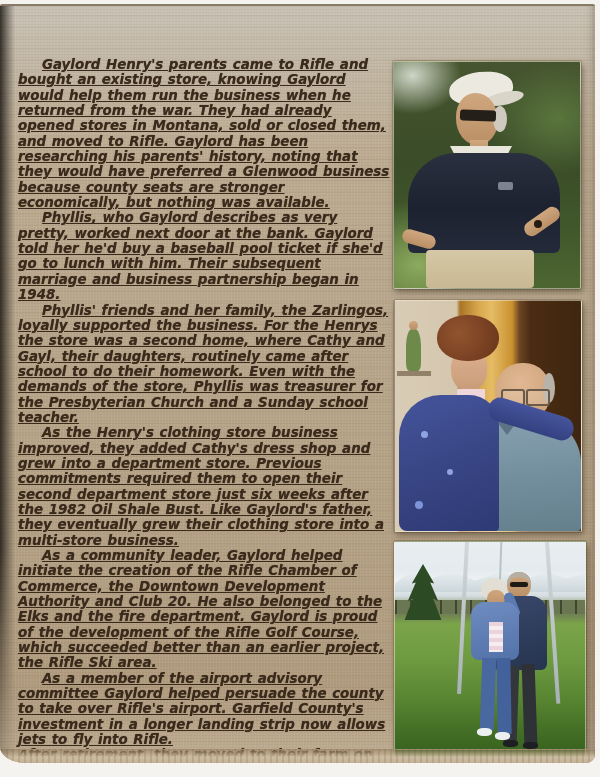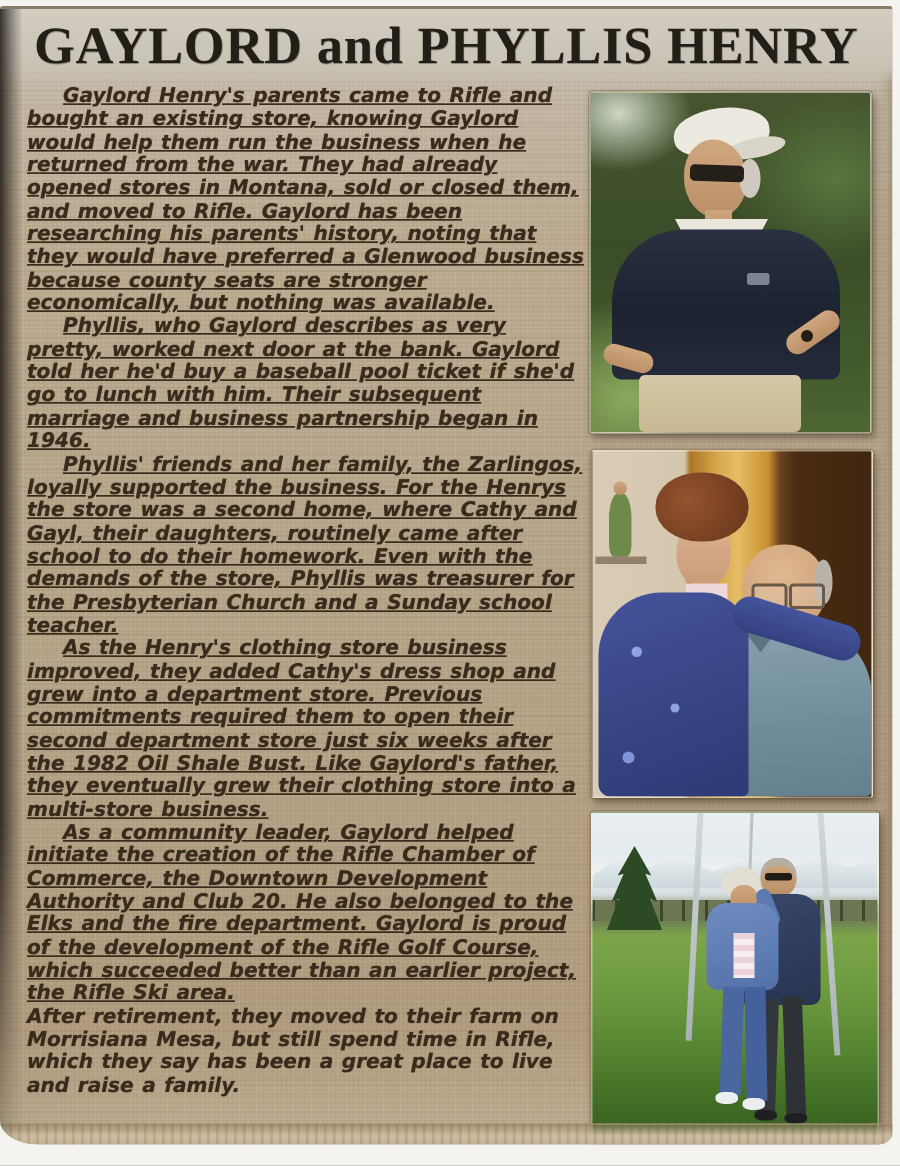--- a/index.html
+++ b/index.html
@@ -88,30 +88,28 @@
     left:394px;top:535px;width:190px;height:216px;
     background:linear-gradient(180deg,#e9eef0 0%,#e4ebee 13%,#f0f3f4 19%,#d4dde0 25%,#9aa47d 29%,#6f7d55 33%,#7ba449 38%,#6d9a40 55%,#55822f 75%,#3f6b24 90%,#36611e 100%);
   }
   .skin{background:linear-gradient(180deg,#cfa77f,#ba8f66);}
 </style>
 </head>
 <body>
 
 <div class="page">
 
-  <div class="title-band">
-    <span class="page-title">GAYLORD and PHYLLIS HENRY</span>
-  </div>
 
   <div class="copy">
     <p class="ind">Gaylord Henry's parents came to Rifle and bought an existing store, knowing Gaylord would help them run the business when he returned from the war. They had already opened stores in Montana, sold or closed them, and moved to Rifle. Gaylord has been researching his parents' history, noting that they would have preferred a Glenwood business because county seats are stronger economically, but nothing was available.</p>
-    <p class="ind">Phyllis, who Gaylord describes as very pretty, worked next door at the bank. Gaylord told her he'd buy a baseball pool ticket if she'd go to lunch with him. Their subsequent marriage and business partnership began in 1946.</p>
+    <p class="ind">Phyllis, who Gaylord describes as very pretty, worked next door at the bank. Gaylord told her he'd buy a baseball pool ticket if she'd go to lunch with him. Their subsequent marriage and business partnership began in 1948.</p>
     <p class="ind">Phyllis' friends and her family, the Zarlingos, loyally supported the business. For the Henrys the store was a second home, where Cathy and Gayl, their daughters, routinely came after school to do their homework. Even with the demands of the store, Phyllis was treasurer for the Presbyterian Church and a Sunday school teacher.</p>
     <p class="ind">As the Henry's clothing store business improved, they added Cathy's dress shop and grew into a department store. Previous commitments required them to open their second department store just six weeks after the 1982 Oil Shale Bust. Like Gaylord's father, they eventually grew their clothing store into a multi-store business.</p>
     <p class="ind">As a community leader, Gaylord helped initiate the creation of the Rifle Chamber of Commerce, the Downtown Development Authority and Club 20. He also belonged to the Elks and the fire department. Gaylord is proud of the development of the Rifle Golf Course, which succeeded better than an earlier project, the Rifle Ski area.</p>
+    <p class="ind">As a member of the airport advisory committee Gaylord helped persuade the county to take over Rifle's airport. Garfield County's investment in a longer landing strip now allows jets to fly into Rifle.</p>
     <p>After retirement, they moved to their farm on Morrisiana Mesa, but still spend time in Rifle, which they say has been a great place to live and raise a family.</p>
   </div>
 
   <div class="photo photo1">
     <div class="abs" style="left:55px;top:10px;width:64px;height:32px;background:#ece9e1;border-radius:50% 50% 42% 42%;transform:rotate(-7deg);"></div>
     <div class="abs" style="left:90px;top:30px;width:40px;height:13px;background:#d9d5c9;border-radius:50%;transform:rotate(-12deg);"></div>
     <div class="abs skin" style="left:62px;top:31px;width:42px;height:52px;border-radius:46% 54% 48% 52%;"></div>
     <div class="abs" style="left:99px;top:44px;width:14px;height:26px;background:#cfc9bf;border-radius:50%;"></div>
     <div class="abs" style="left:66px;top:48px;width:36px;height:11px;background:#241f19;border-radius:3px;transform:rotate(2deg);"></div>
     <div class="abs skin" style="left:76px;top:78px;width:18px;height:14px;"></div>

